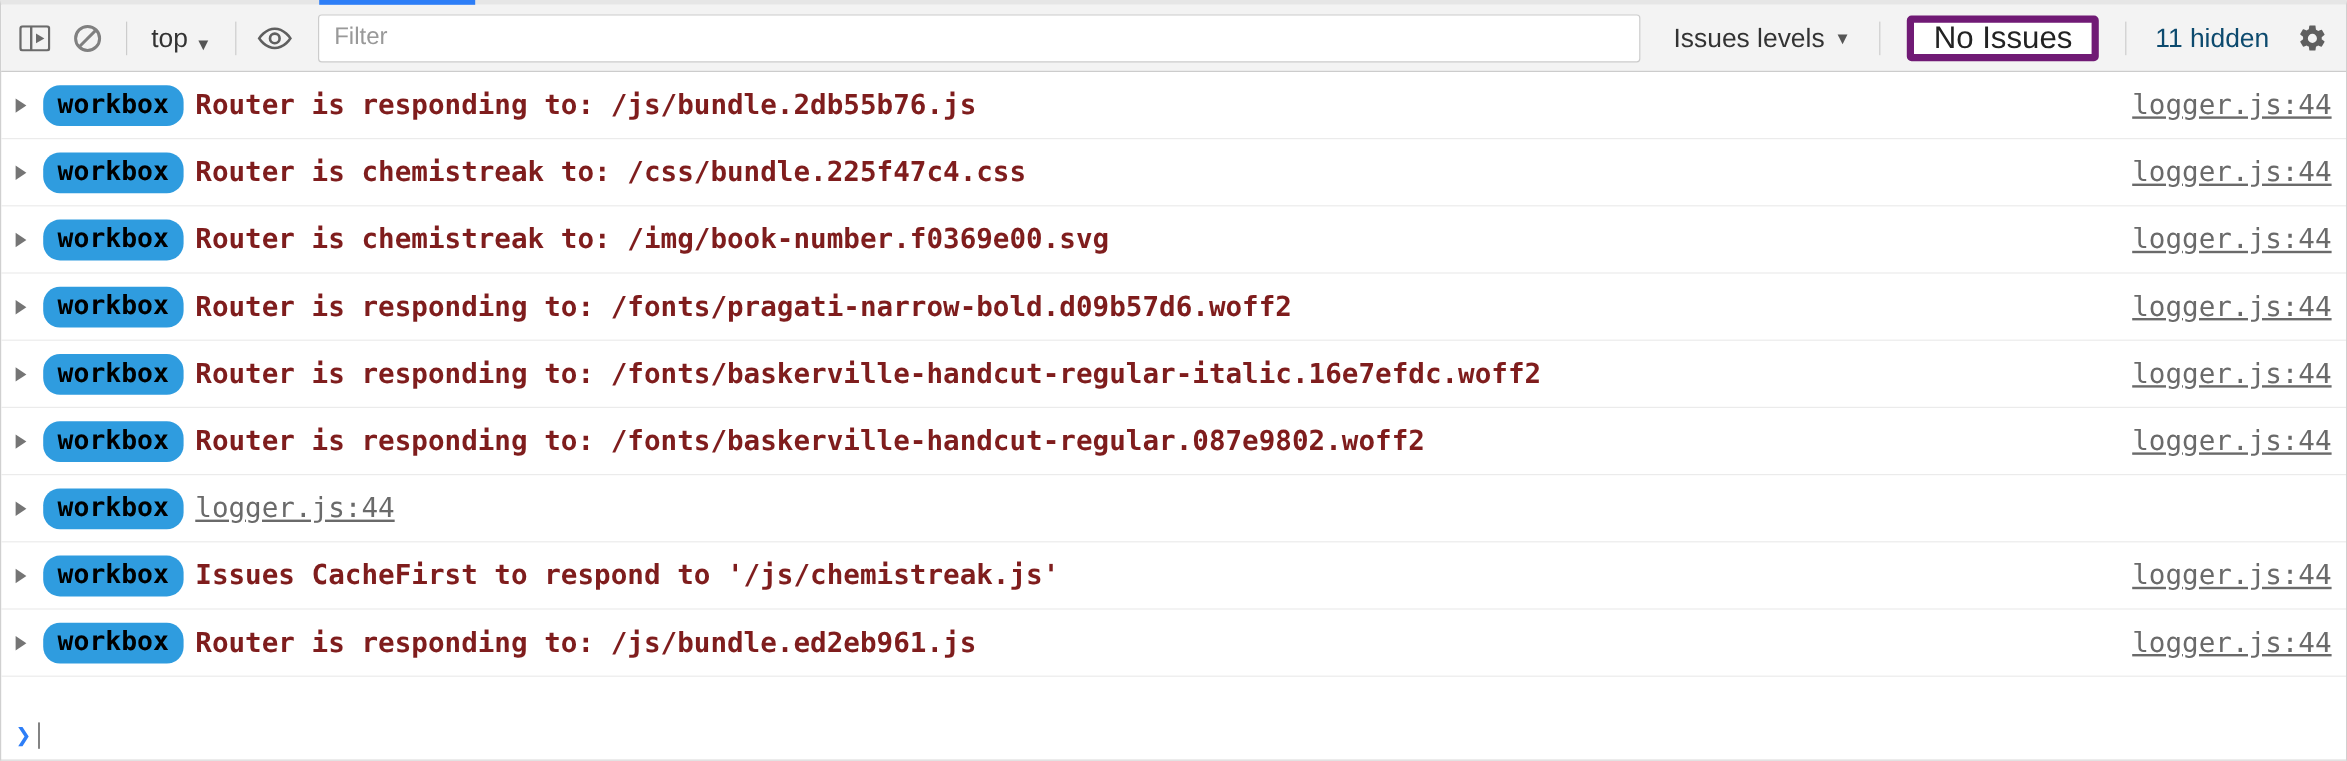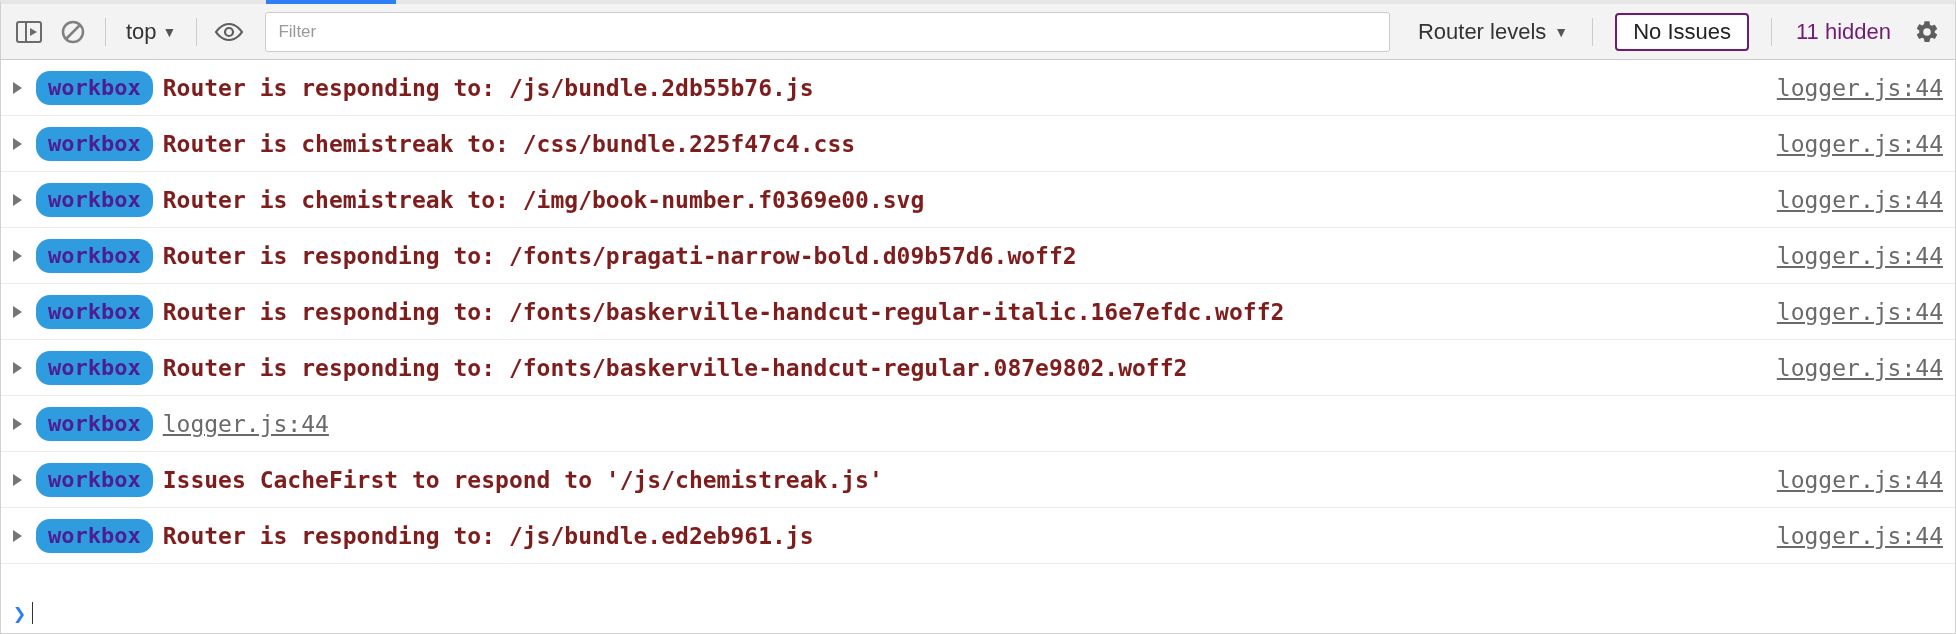--- a/index.html
+++ b/index.html
@@ -2,33 +2,33 @@
 <html><head>
 <meta charset="utf-8">
 <style>
 * { box-sizing: border-box; margin: 0; padding: 0; }
 html, body { width: 1956px; height: 634px; font-family: -apple-system, "Helvetica Neue", Arial, sans-serif; font-size: 16px; background: #fff; }
 .panel { width: 100%; height: 100%; border: 1px solid #d0d0d0; display: flex; flex-direction: column; border-top: 4px solid #e6e6e6; position: relative; }
 .panel::before { content:""; position:absolute; top:-4px; left:265px; width:130px; height:4px; background:#2d7ef7; }
 .toolbar { height: 56px; background: #f3f3f3; border-bottom: 1px solid #ccc; display: flex; align-items: center; padding: 0 10px; gap: 8px; }
 .tb-btn { width: 36px; height: 36px; display:flex; align-items:center; justify-content:center; color:#5a5a5a; cursor:pointer; }
 .tb-sep { width:1px; height:28px; background:#ccc; margin: 0 6px; }
-.ctx { display:flex; align-items:center; gap:6px; color:#333; font-size:22px; padding: 0 6px; cursor:pointer; }
+.ctx { display:flex; align-items:flex-end; gap:6px; color:#333; font-size:22px; padding: 0 6px; cursor:pointer; }
 .ctx .tri { font-size:14px; color:#555; }
 .eye { width:36px; height:36px; display:flex; align-items:center; justify-content:center; cursor:pointer; }
-.filter { flex:1; height:40px; background:#fff; border:1px solid #ccc; border-radius:3px; padding:0 12px; font-size:17px; color:#333; outline:none; margin: 0 10px; }
+.filter { flex:1; height:40px; background:#fff; border:1px solid #ccc; border-radius:3px; padding:0 12px; font-size:20px; color:#333; outline:none; margin: 0 10px; }
 .filter::placeholder { color:#999; }
 .levels { display:flex; align-items:center; gap:8px; color:#333; font-size:22px; padding:0 10px; cursor:pointer; }
-.issues { display:inline-flex; align-items:center; height:38px; background:#fff; border:2px solid #701a75; border-radius:4px; padding:0 16px; font-size:22px; color:#222; cursor:pointer; margin: 0 8px; }
-.hidden { color:#701a75; font-size:22px; padding:0 10px; }
+.issues { display:inline-flex; align-items:center; height:38px; background:#fff; border:6px solid #701a75; border-radius:4px; padding:0 16px; font-size:26px; color:#222; cursor:pointer; margin: 0 8px; }
+.hidden { color:#0c4a6e; font-size:22px; padding:0 10px; }
 .gear { width:36px; height:36px; display:flex; align-items:center; justify-content:center; cursor:pointer; color:#5f5f5f;}
 .rows { flex:1; overflow:hidden; }
 .row { height:56px; border-bottom:1px solid #ebebeb; display:flex; align-items:center; padding:0 12px; gap:10px; cursor:pointer; }
 .disc { width:0; height:0; border-left:9px solid #757575; border-top:6px solid transparent; border-bottom:6px solid transparent; margin-right:4px; }
-.badge { background:#2f9cdf; color:#4c1d95; font-family: Menlo, Consolas, monospace; font-weight:bold; font-size:22px; padding:4px 12px 5px; border-radius:14px; white-space:nowrap; }
+.badge { background:#2f9cdf; color:#000000; font-family: Menlo, Consolas, monospace; font-weight:bold; font-size:22px; padding:4px 12px 5px; border-radius:14px; white-space:nowrap; }
 .msg { font-family: Menlo, Consolas, monospace; font-weight:bold; font-size:23px; color:#7f1d1d; white-space:nowrap; overflow:hidden; text-overflow:ellipsis; flex:1; }
 .src { font-family: Menlo, Consolas, monospace; font-weight:normal; font-size:23px; color:#6a6a6a; text-decoration:underline; white-space:nowrap; cursor:pointer; }
 .prompt { height:40px; display:flex; align-items:center; padding-left:12px; }
 .prompt .chev { color:#2d7ef7; font-weight:bold; font-size:22px; font-family: Menlo, monospace; }
 .caret { display:inline-block; width:1px; height:22px; background:#333; margin-left:6px; animation: blink 1s step-end infinite; }
 @keyframes blink { 50% { opacity: 0; } }
 svg { display:block; }
 </style>
 </head>
 <body>
@@ -55,21 +55,21 @@
     </div>
     <div class="tb-sep"></div>
     <div class="eye">
       <svg width="30" height="20" viewBox="0 0 30 20">
           <path d="M15 2 C7 2 2 10 2 10 s5 8 13 8 13-8 13-8 S23 2 15 2z" fill="none" stroke="#5f5f5f" stroke-width="2.2"></path>
           <circle cx="15" cy="10" r="4" fill="none" stroke="#5f5f5f" stroke-width="2.2"></circle>
         </svg>
     </div>
     <input class="filter" placeholder="Filter" style="">
     <div class="levels">
-      <span>Router levels</span>
+      <span>Issues levels</span>
       <span class="tri" style="font-size:14px;color:#555;">▼</span>
     </div>
     <div class="tb-sep"></div>
     <div class="issues">
       <span>No Issues</span>
     </div>
     <div class="tb-sep"></div>
     <div class="hidden">11 hidden</div>
     <div class="gear">
       <svg width="26" height="26" viewBox="0 0 24 24">

